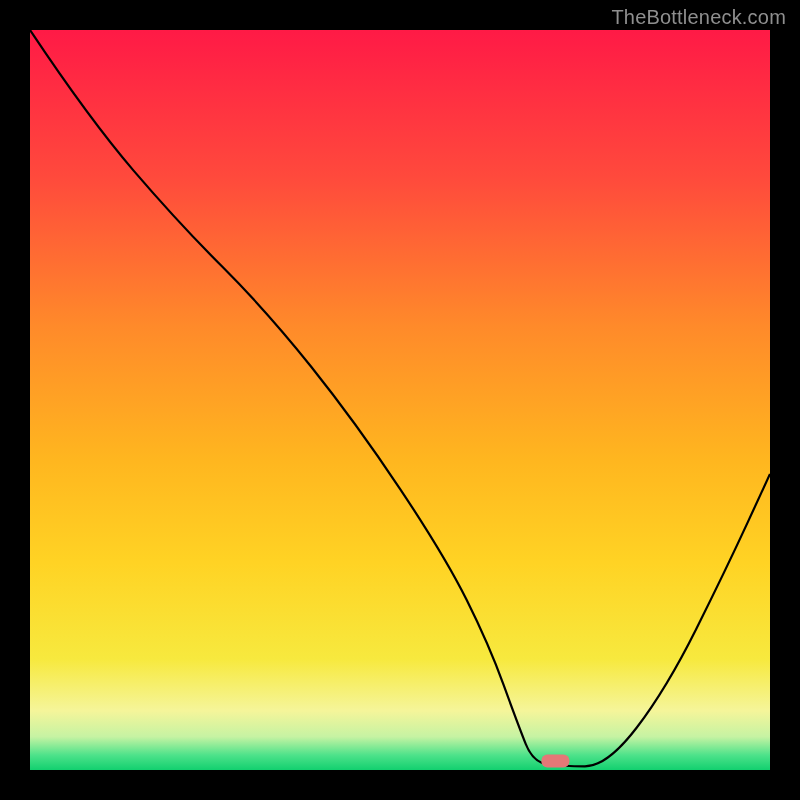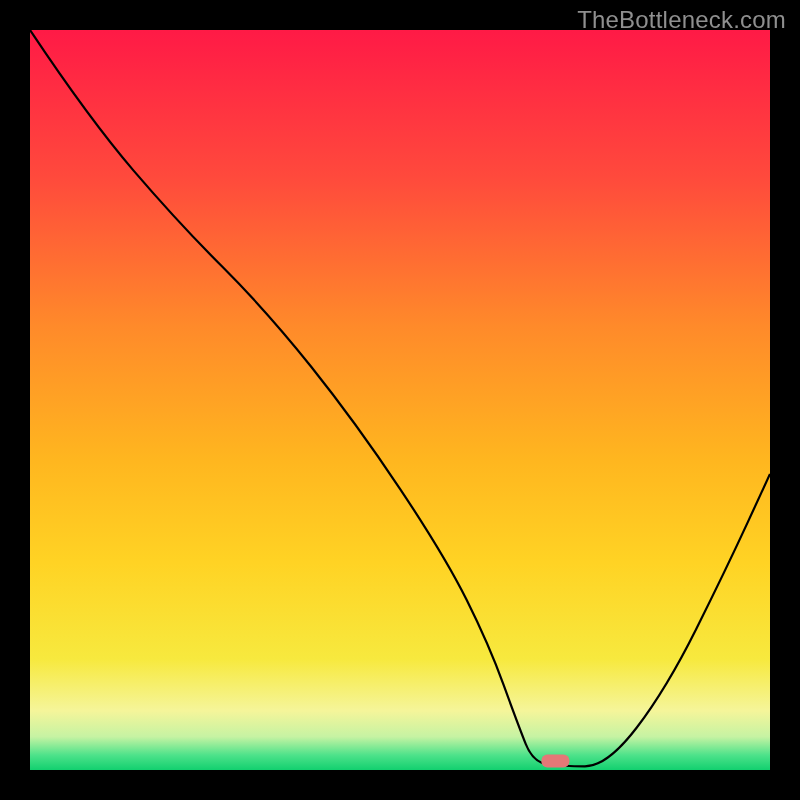--- a/index.html
+++ b/index.html
@@ -17,21 +17,21 @@
     top: 0;
     width: 800px;
     height: 800px;
     background: #000;
   }
   .watermark {
     position: absolute;
     top: 6px;
     right: 14px;
     color: #8f8f8f;
-    font-size: 24px;
+    font-size: 20px;
     font-weight: 500;
     letter-spacing: 0.2px;
     user-select: none;
   }
   .plot-area {
     position: absolute;
     left: 30px;
     top: 30px;
     width: 740px;
     height: 740px;

